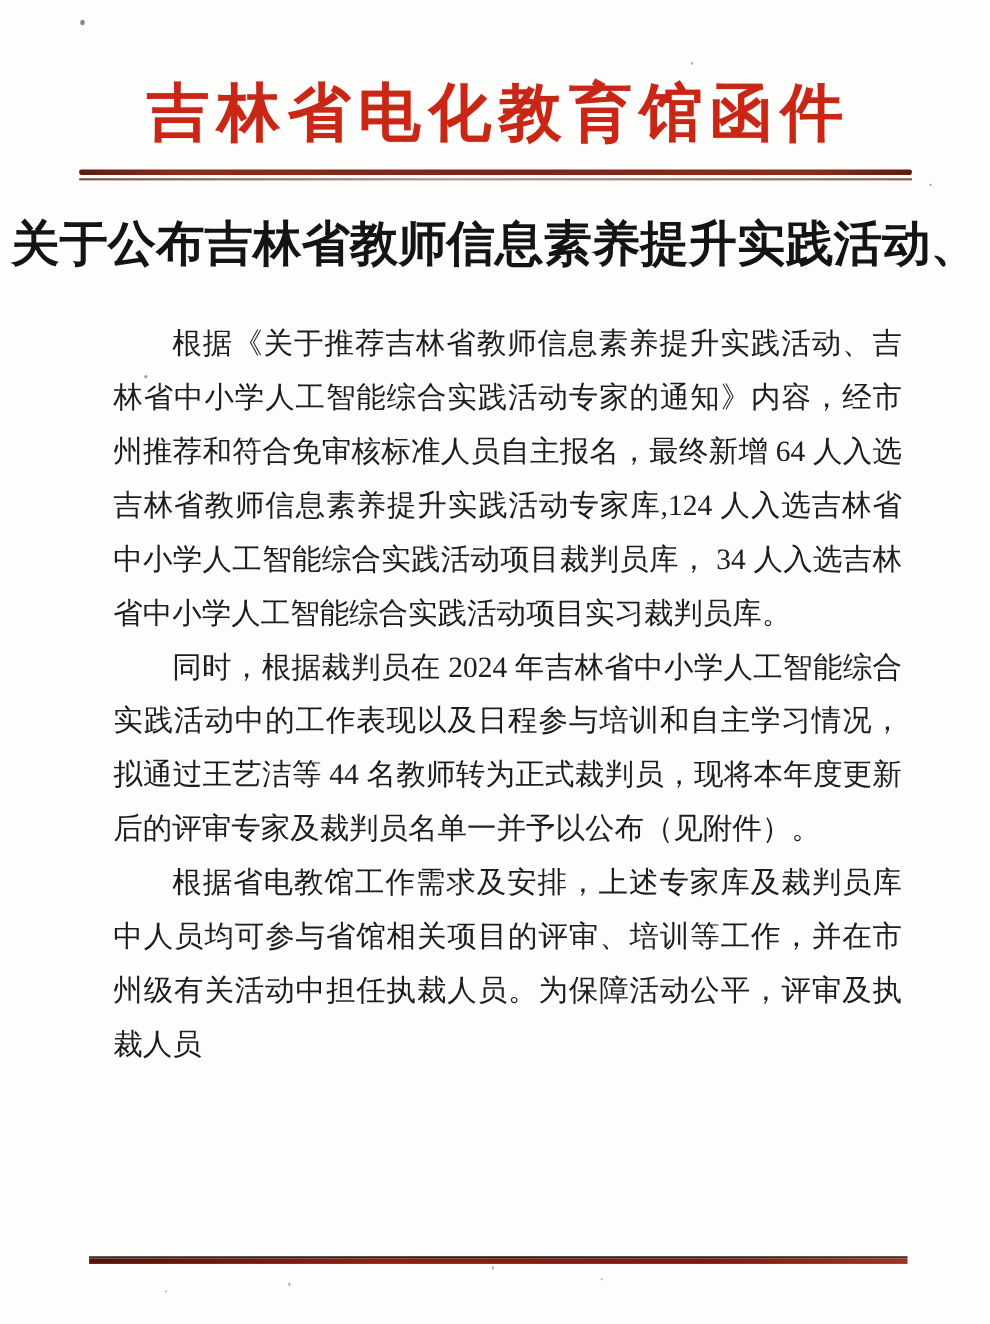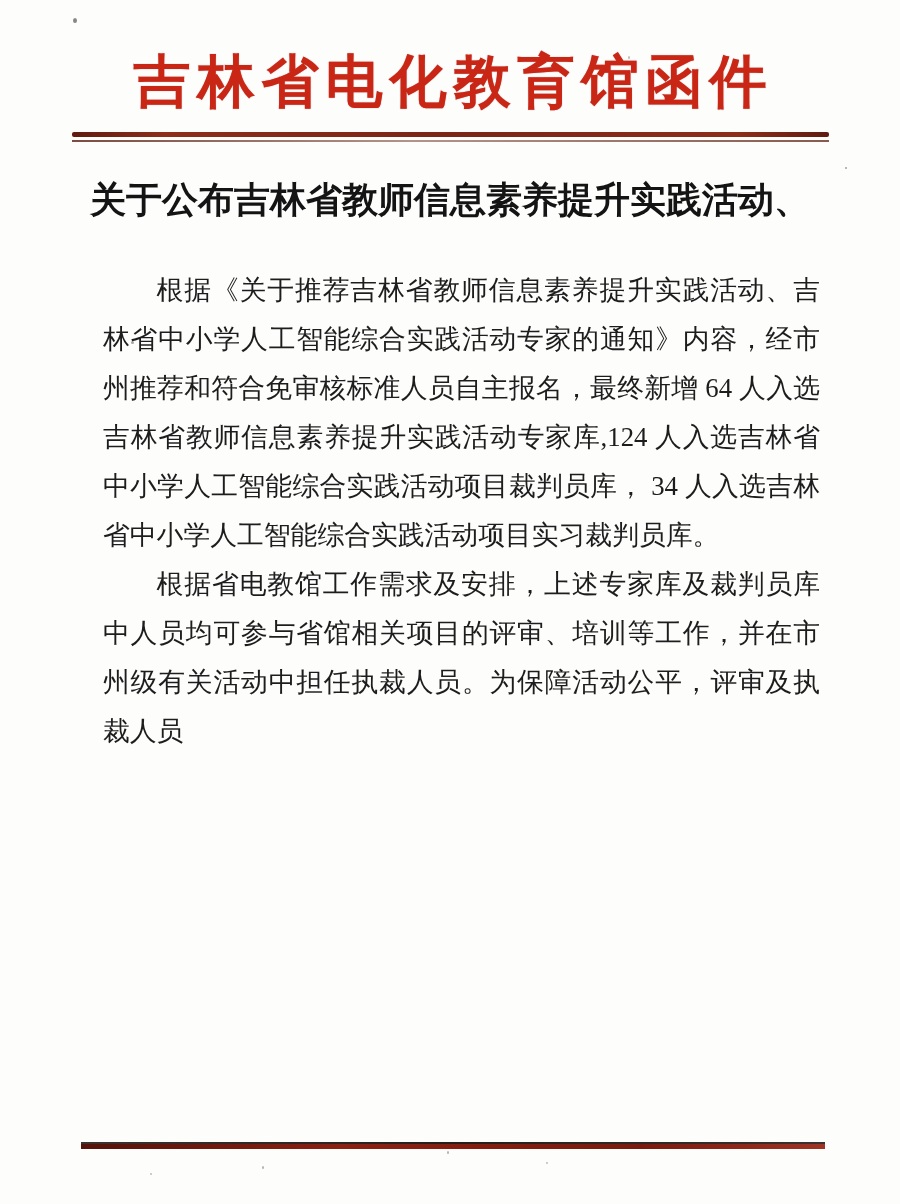--- a/index.html
+++ b/index.html
@@ -10,21 +10,21 @@
   .page {
     position: relative;
     width: 900px;
     height: 1204px;
     margin: 0 auto;
     background: #fdfdfc;
     overflow: hidden;
     font-family: "Liberation Serif", "DejaVu Serif", serif;
   }
   .letterhead {
-    padding-top: 48px;
+    padding-top: 70px;
     text-align: center;
     font-size: 57px;
     font-weight: 700;
     color: #c92615;
     letter-spacing: 7px;
     text-indent: 7px;
     line-height: 1.2;
     text-shadow: 0 0 1px rgba(140, 20, 8, 0.55);
     white-space: nowrap;
   }
@@ -38,21 +38,21 @@
     border-radius: 2px;
   }
   .rule-thin {
     height: 2px;
     margin-top: 3px;
     background: linear-gradient(90deg, #7d4c40, #b3948a 45%, #8a5a4e);
   }
   .notice-title {
     margin-top: 32px;
     text-align: center;
-    font-size: 36px;
+    font-size: 44px;
     font-weight: 700;
     line-height: 52px;
     color: #141414;
     letter-spacing: 0px;
   }
   .notice-title .title-line {
     white-space: nowrap;
   }
   .body-text {
     margin-top: 40px;
@@ -108,20 +108,21 @@
     <div class="rule-thick"></div>
     <div class="rule-thin"></div>
   </div>
 
   <div class="notice-title">
     <div class="title-line">关于公布吉林省教师信息素养提升实践活动、</div>
   </div>
 
   <div class="body-text">
       <p class="para indent">根据《关于推荐吉林省教师信息素养提升实践活动、吉林省中小学人工智能综合实践活动专家的通知》内容，经市州推荐和符合免审核标准人员自主报名，最终新增 64 人入选吉林省教师信息素养提升实践活动专家库,124 人入选吉林省中小学人工智能综合实践活动项目裁判员库， 34 人入选吉林省中小学人工智能综合实践活动项目实习裁判员库。</p>
+      <p class="para indent">同时，根据裁判员在 2024 年吉林省中小学人工智能综合实践活动中的工作表现以及日程参与培训和自主学习情况，拟通过王艺洁等 44 名教师转为正式裁判员，现将本年度更新后的评审专家及裁判员名单一并予以公布（见附件）。</p>
       <p class="para indent">根据省电教馆工作需求及安排，上述专家库及裁判员库中人员均可参与省馆相关项目的评审、培训等工作，并在市州级有关活动中担任执裁人员。为保障活动公平，评审及执裁人员</p>
     </div>
 
   <div class="bottom-rule">
     <div class="br-black"></div>
     <div class="br-red"></div>
   </div>
 
   <div class="speck s1"></div>
   <div class="speck s2"></div>

